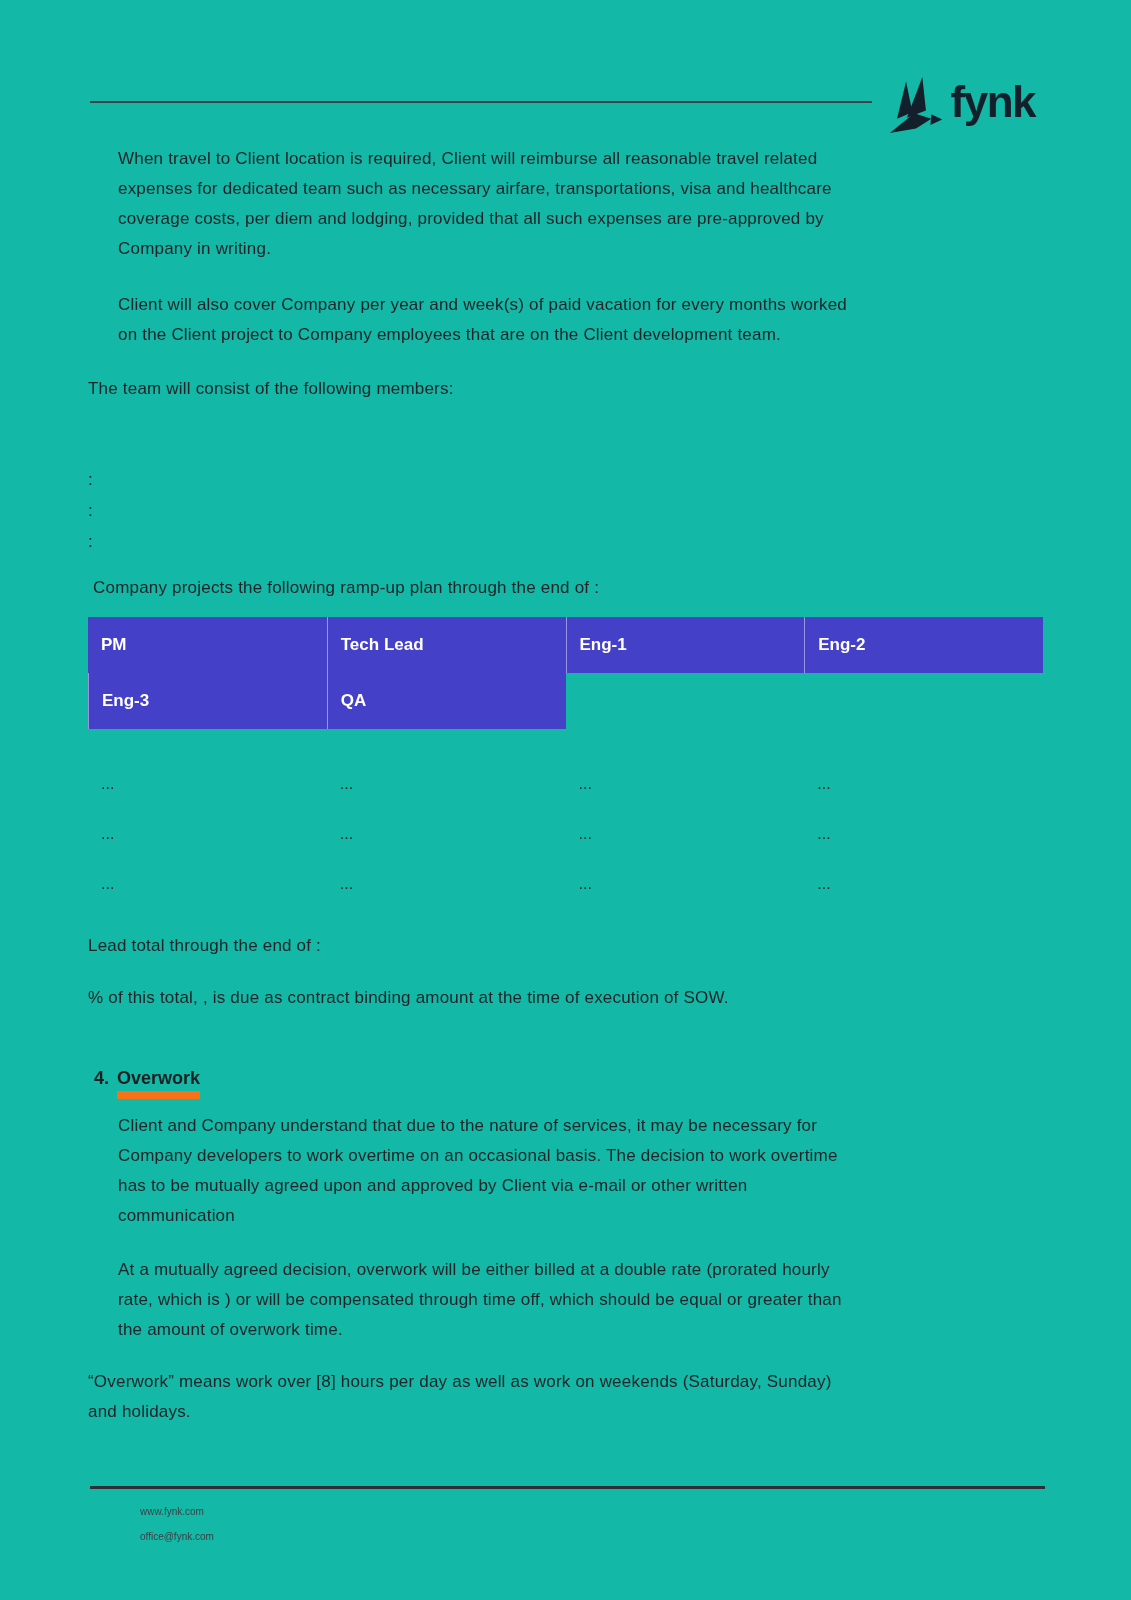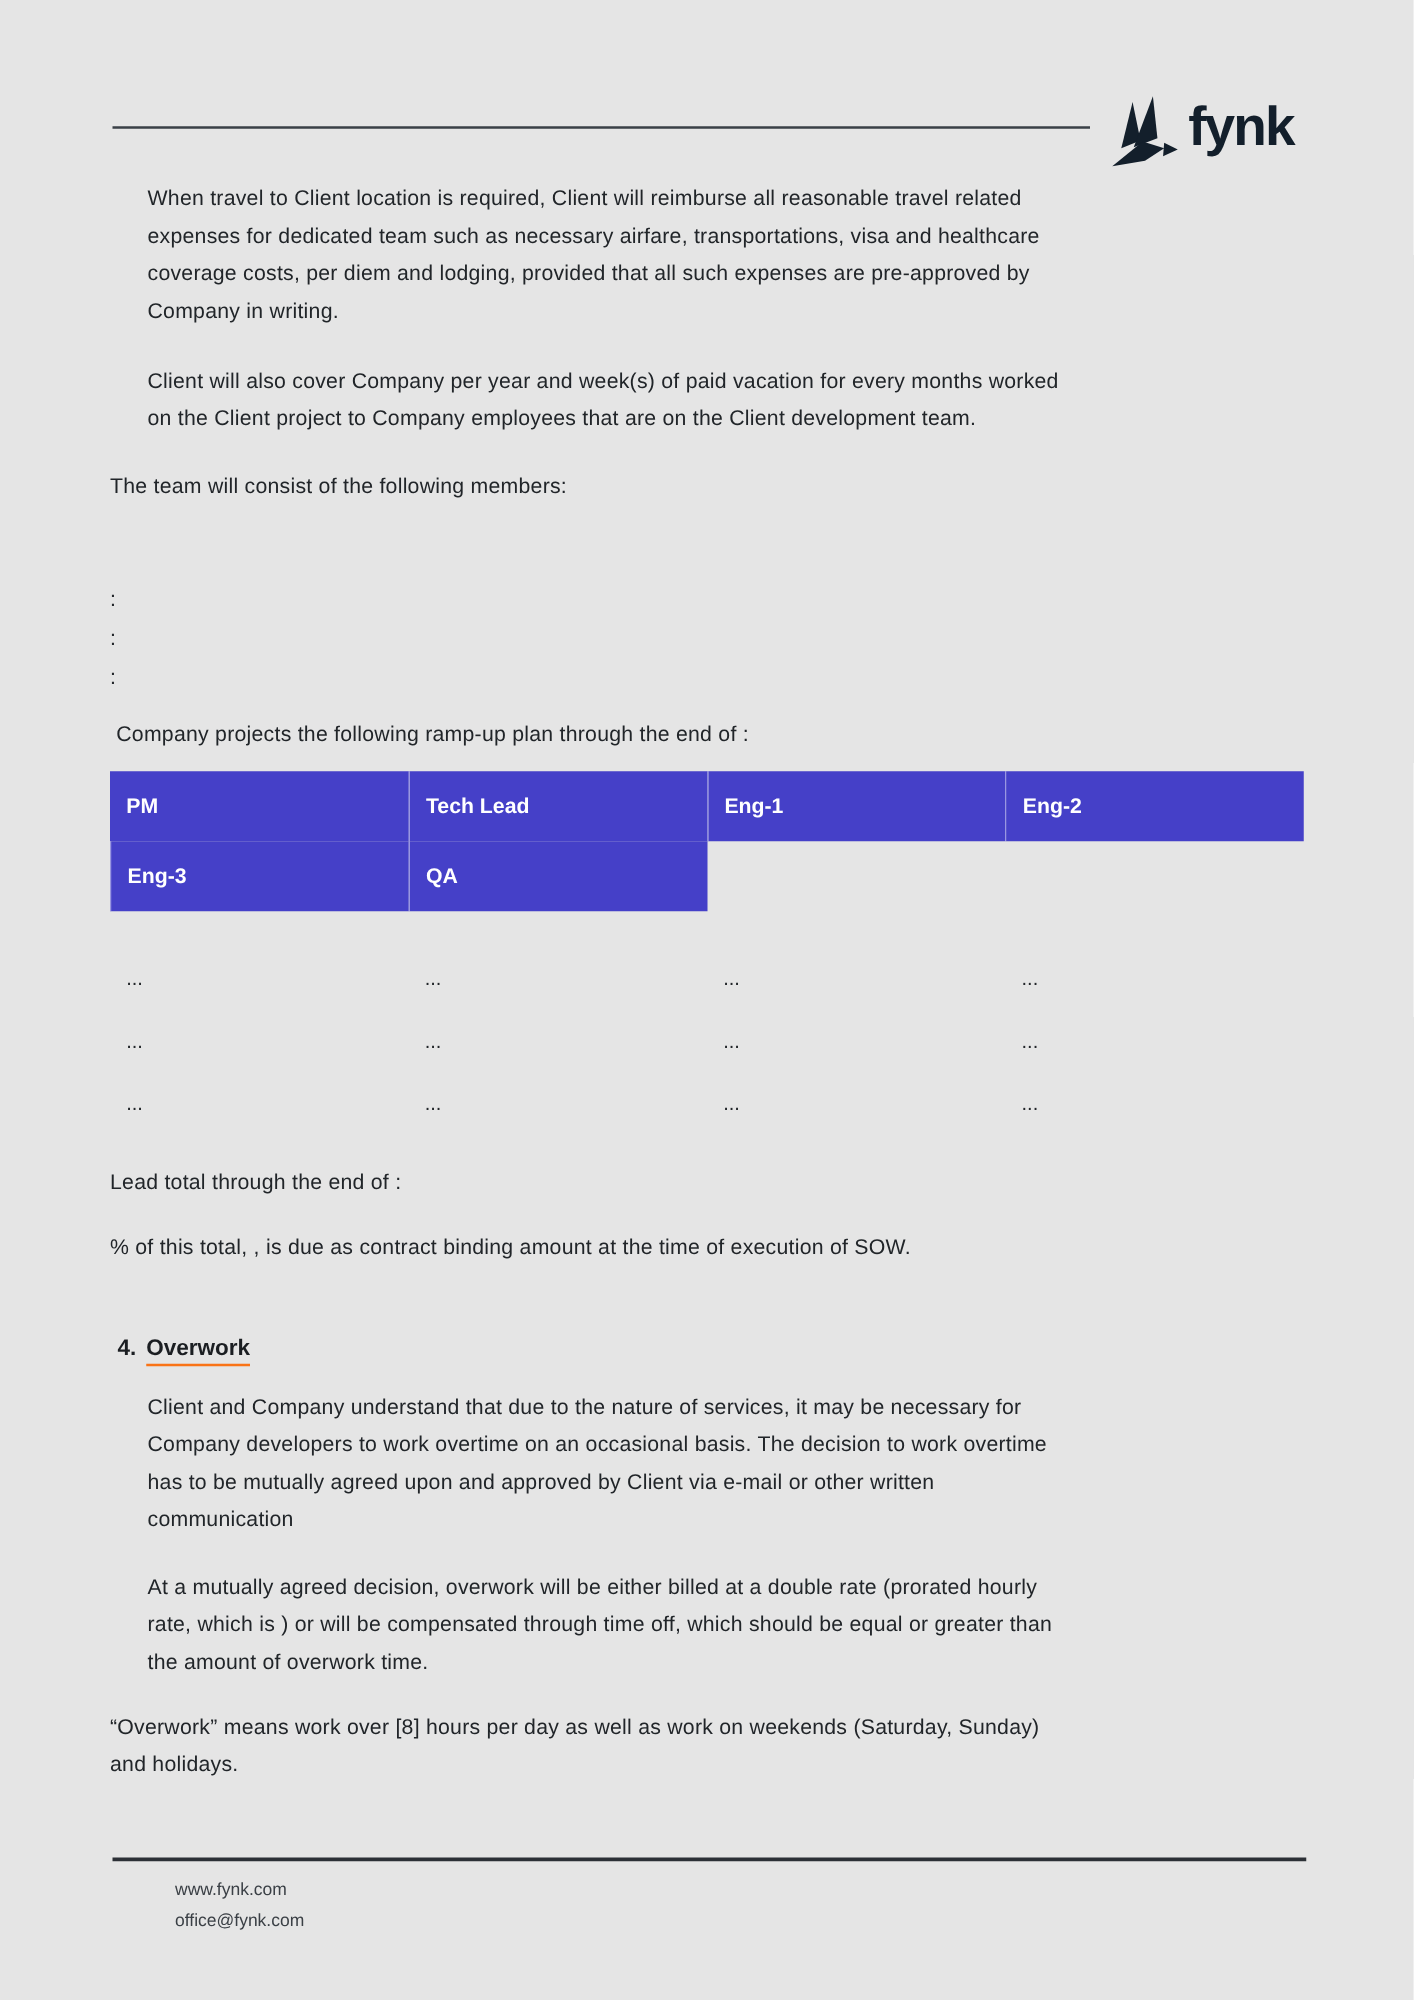--- a/index.html
+++ b/index.html
@@ -4,21 +4,21 @@
 <style>
   html, body { margin: 0; padding: 0; background: #ffffff; }
   body {
     width: 1131px; height: 1600px;
     font-family: "Liberation Sans", sans-serif;
     color: #212529;
   }
   .page {
     position: relative;
     width: 1131px; height: 1600px;
-    background: #e5e5e5;
+    background: #14b8a6;
     overflow: hidden;
   }
 
   
   .header {
     display: flex;
     align-items: center;
     margin: 72px 96px 0 90px;
     height: 60px;
   }
@@ -105,39 +105,39 @@
   .section-heading {
     margin-top: 52px;
     margin-left: 6px;
     font-size: 18px;
     font-weight: bold;
     line-height: 26px;
     color: #1b1e22;
   }
   .section-number { margin-right: 8px; }
   .section-title {
-    border-bottom: 2px solid #f97316;
+    border-bottom: 8px solid #f97316;
     padding-bottom: 3px;
   }
   .p-s4-intro { margin-top: 20px; }
   .p-s4-billing { margin-top: 24px; }
   .p-s4-def { margin-top: 22px; }
 
   
   .footer {
     position: absolute;
     left: 90px;
     right: 86px;
     top: 1486px;
   }
   .footer-rule { height: 3px; background: #2c3036; }
   .footer-lines {
     margin-left: 50px;
     margin-top: 10px;
-    font-size: 14px;
+    font-size: 10px;
     line-height: 25px;
     color: #3b4046;
   }
 </style>
 </head>
 <body>
 
 <div class="page">
 
   <div class="header">

